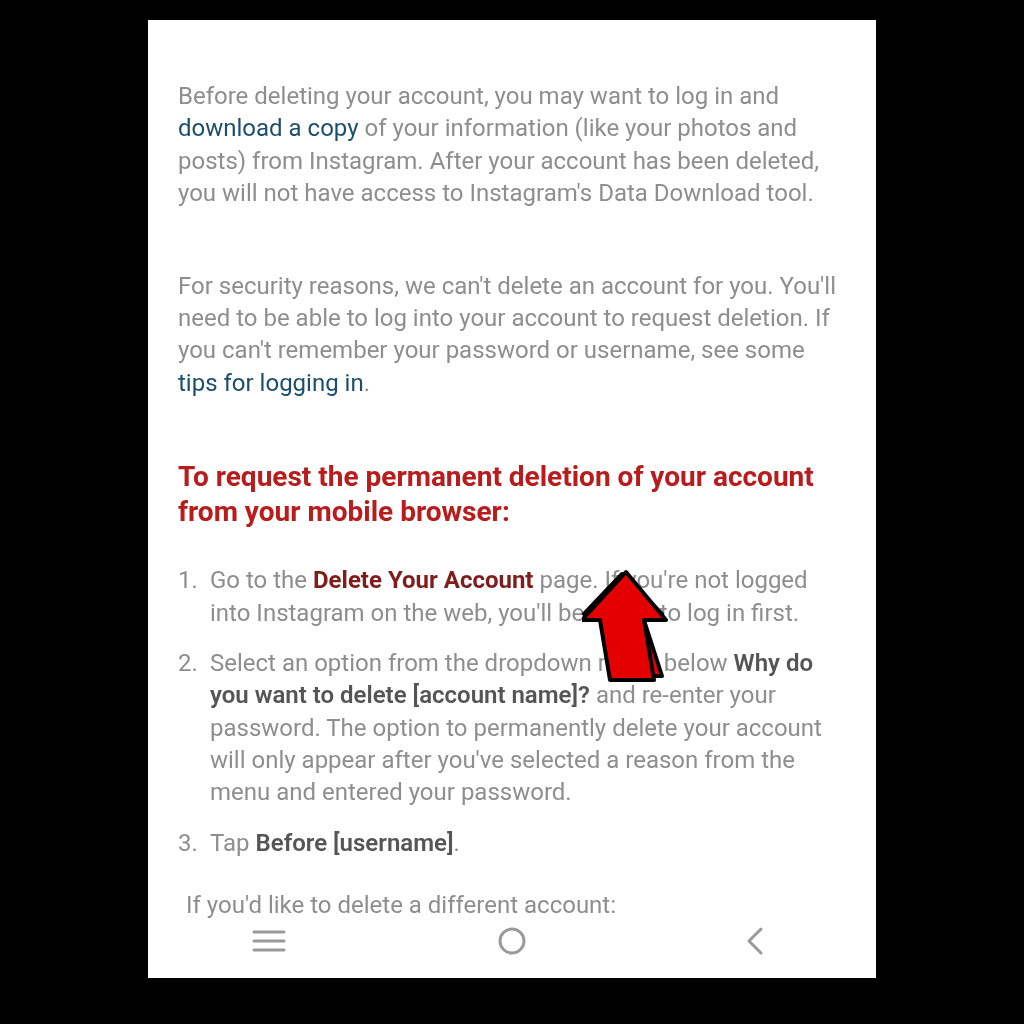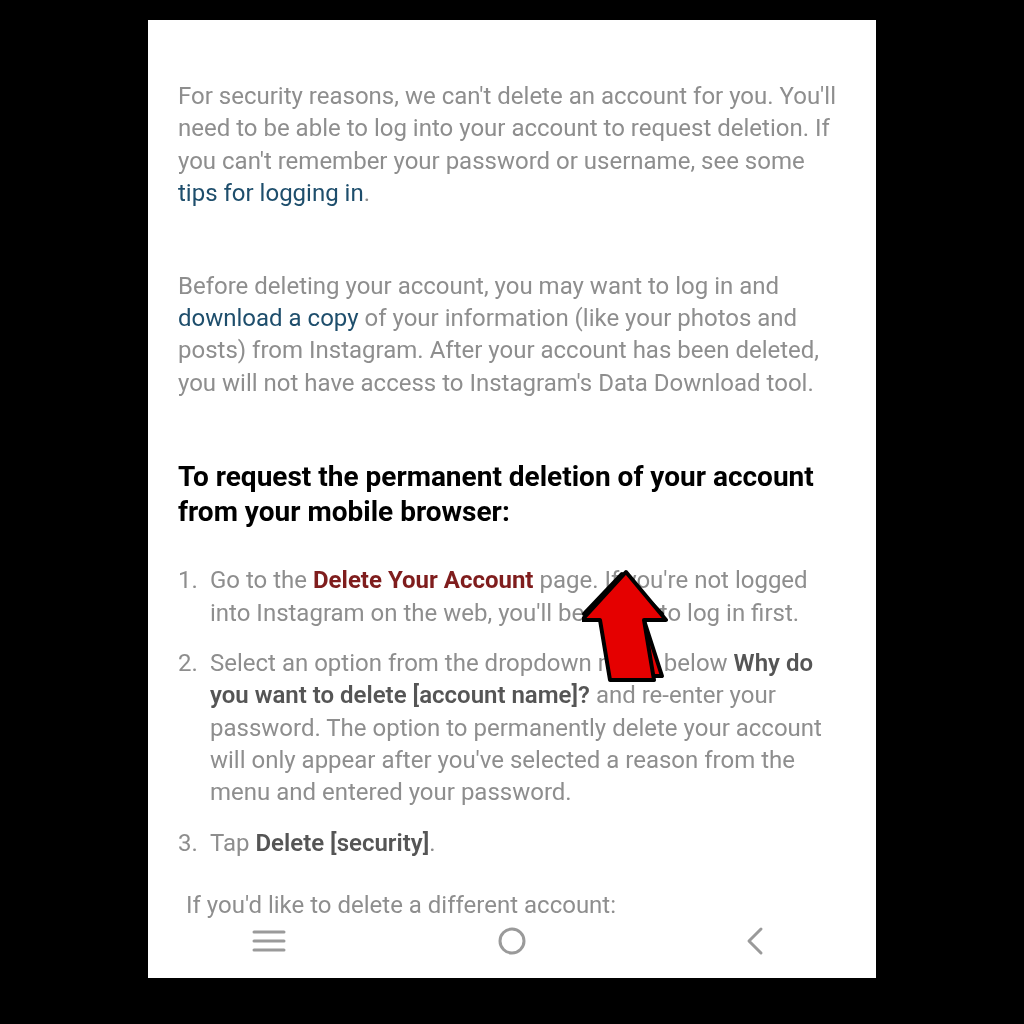--- a/index.html
+++ b/index.html
@@ -25,21 +25,21 @@
     left:30px;
     right:30px;
     top:60px;
     color:#8e8e8e;
     font-size:24px;
     line-height:1.35;
   }
   .para{margin:0 0 60px 0;}
   .link{color:#1e4e6c;}
   .heading{
-    color:#000000;
+    color:#b91c1c;
     font-weight:700;
     font-size:28px;
     line-height:1.25;
     margin:0 0 35px 0;
   }
   .list{list-style:none;counter-reset:li;padding:0;margin:0 0 30px 0;}
   .list li{
     counter-increment:li;
     position:relative;
     padding-left:32px;
@@ -80,38 +80,38 @@
     pointer-events:none;
   }
 </style>
 </head>
 <body>
 
 <div class="phone">
   <div class="content">
 
     <p class="para">
-      <span>For security reasons, we can't delete an account for you. You'll need to be able to log into your account to request deletion. If you can't remember your password or username, see some </span><span class="link">tips for logging in</span><span>.</span>
+      <span>Before deleting your account, you may want to log in and </span><span class="link">download a copy</span><span> of your information (like your photos and posts) from Instagram. After your account has been deleted, you will not have access to Instagram's Data Download tool.</span>
     </p>
 
     <p class="para">
-      <span>Before deleting your account, you may want to log in and </span><span class="link">download a copy</span><span> of your information (like your photos and posts) from Instagram. After your account has been deleted, you will not have access to Instagram's Data Download tool.</span>
+      <span>For security reasons, we can't delete an account for you. You'll need to be able to log into your account to request deletion. If you can't remember your password or username, see some </span><span class="link">tips for logging in</span><span>.</span>
     </p>
 
     <h2 class="heading">To request the permanent deletion of your account from your mobile browser:</h2>
 
     <ol class="list">
       <li>
         <span>Go to the </span><span class="linkbold">Delete Your Account</span><span> page. If you're not logged into Instagram on the web, you'll be asked to log in first.</span>
       </li>
       <li>
         <span>Select an option from the dropdown menu below </span><span class="bold">Why do you want to delete [account name]?</span><span> and re-enter your password. The option to permanently delete your account will only appear after you've selected a reason from the menu and entered your password.</span>
       </li>
       <li>
-        <span>Tap </span><span class="bold">Delete [security]</span><span>.</span>
+        <span>Tap </span><span class="bold">Before [username]</span><span>.</span>
       </li>
     </ol>
 
     <p class="closing">If you'd like to delete a different account:</p>
   </div>
 
   <div class="navbar">
     <div class="nav-btn">
       <svg width="34" height="24" viewBox="0 0 34 24" fill="none" stroke="#9a9a9a" stroke-width="3" stroke-linecap="round">
         <line x1="2" y1="3" x2="32" y2="3"></line>

